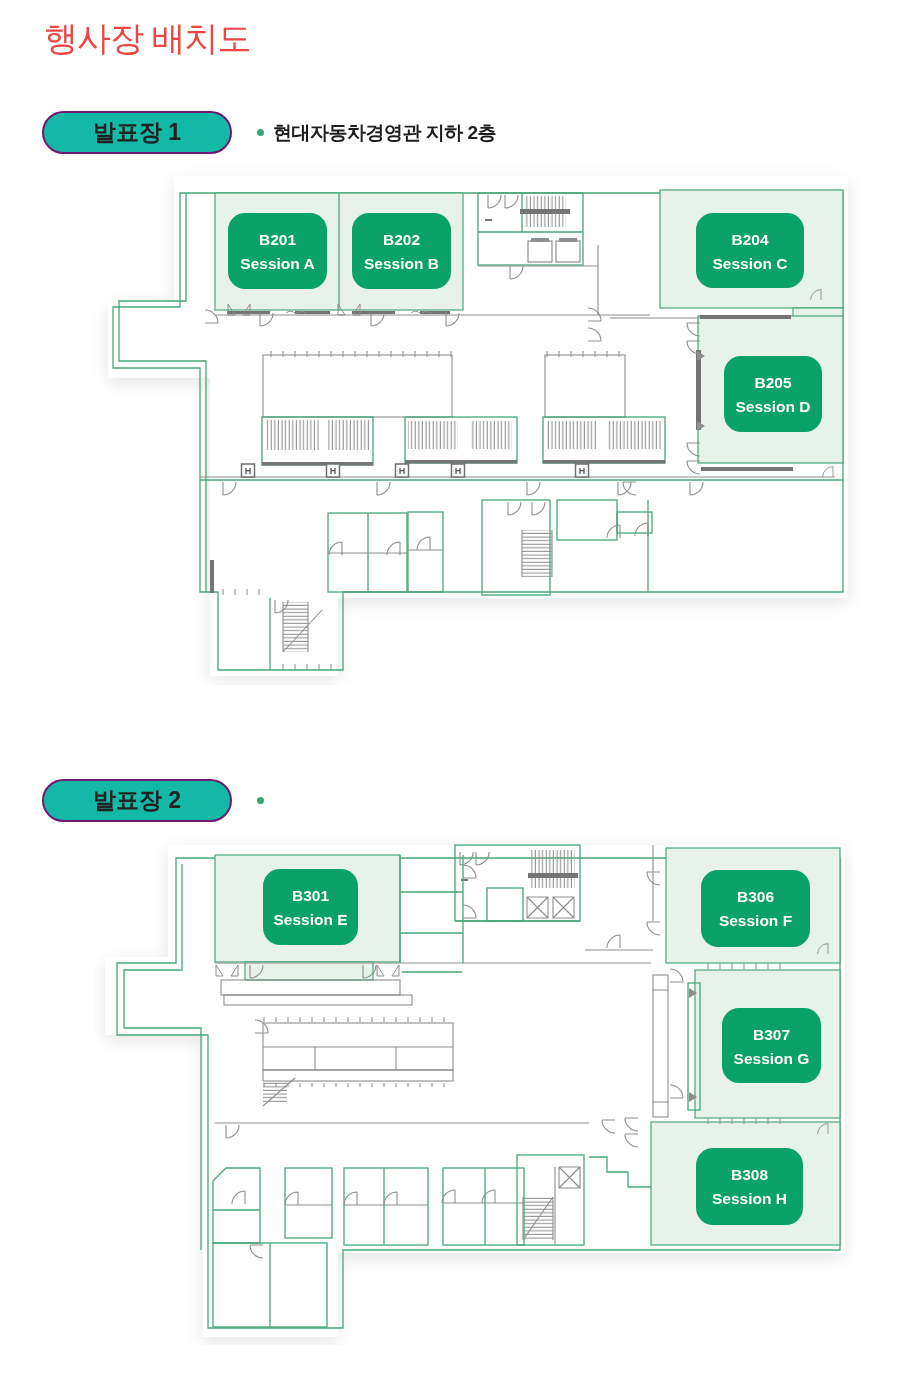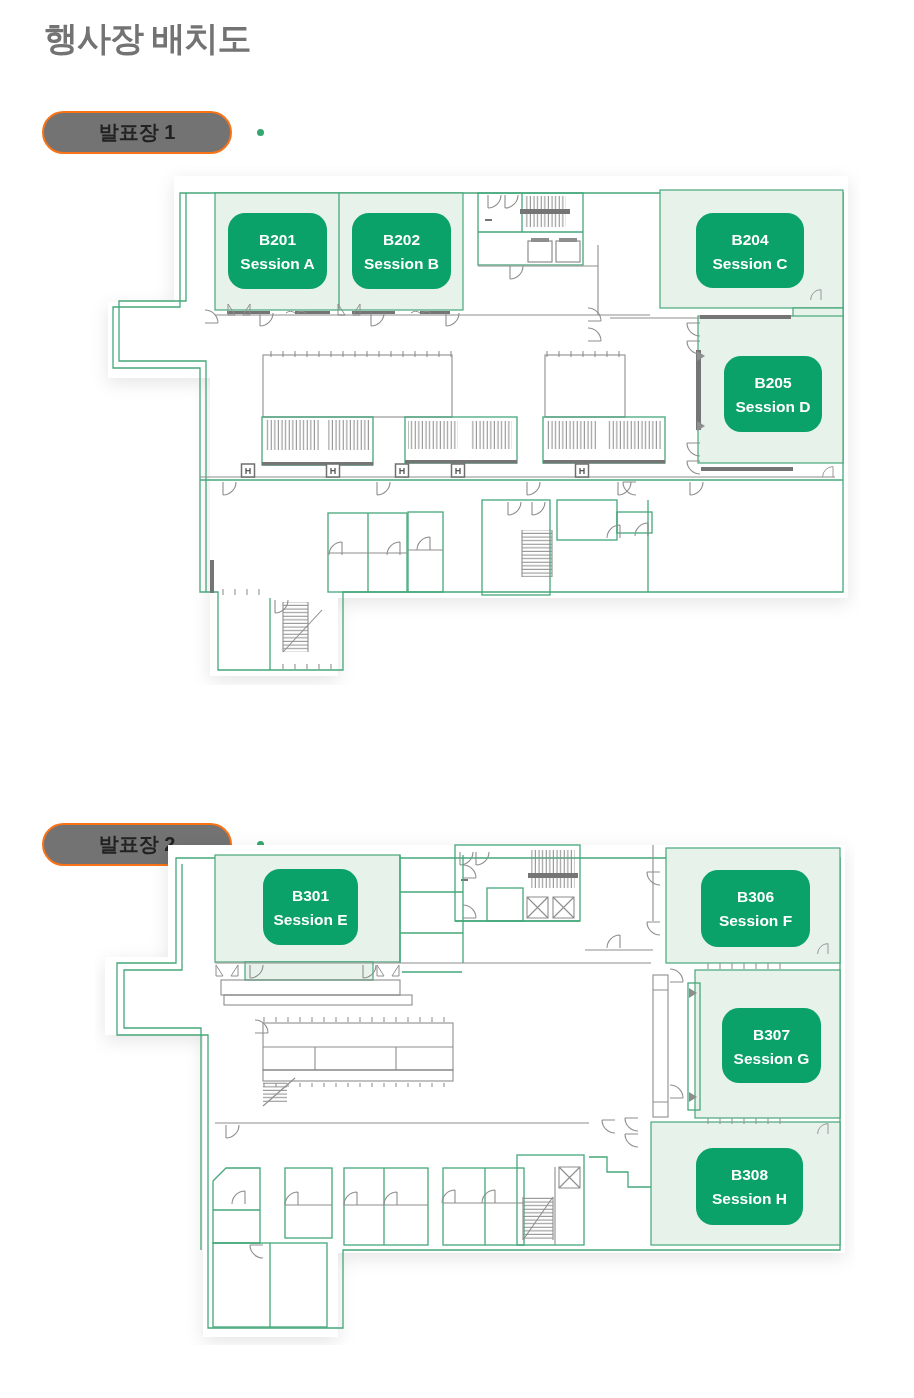--- a/index.html
+++ b/index.html
@@ -1,20 +1,20 @@
 <!DOCTYPE html>
 <html><head>
 <meta charset="utf-8">
 <style>
   html,body{margin:0;padding:0;background:#ffffff;}
   body{width:914px;height:1398px;position:relative;font-family:"Liberation Sans","DejaVu Sans",sans-serif;overflow:hidden;}
-  .page-title{position:absolute;left:44px;top:16px;font-size:34px;font-weight:700;letter-spacing:-1px;color:#737373;}
+  .page-title{position:absolute;left:44px;top:16px;font-size:34px;font-weight:400;letter-spacing:-1px;color:#ef4444;}
   .sect-head{position:absolute;left:42px;display:flex;align-items:center;}
-  .pill{width:190px;height:43px;border:2px solid #f97316;border-radius:24px;display:flex;align-items:center;justify-content:center;
-        font-size:20px;font-weight:700;color:#222;background:#737373;box-sizing:border-box;}
+  .pill{width:190px;height:43px;border:2px solid #701a75;border-radius:24px;display:flex;align-items:center;justify-content:center;
+        font-size:23px;font-weight:700;color:#222;background:#14b8a6;box-sizing:border-box;}
   .bullet{width:7px;height:7px;border-radius:50%;background:#35a871;margin-left:25px;margin-right:9px;}
   .loc{font-size:19px;font-weight:700;color:#1d1d1d;letter-spacing:-0.5px;}
   svg.plan{position:absolute;}
   .card{fill:#ffffff;filter:drop-shadow(0 5px 9px rgba(0,0,0,0.10));}
   .hl{fill:#e7f2eb;stroke:#46a87a;stroke-width:1.2;}
   .g{stroke:#46a87a;stroke-width:1.3;fill:none;}
   .w{stroke:#8e8e8e;stroke-width:1.1;fill:none;}
   .k{fill:#757575;stroke:none;}
   .uw{color:#8e8e8e;}
   .bdg{fill:#0aa268;}
@@ -56,20 +56,21 @@
         <path d="M0 0 L8 5 L0 10 Z" fill="currentColor"></path>
       </g>
   </defs>
 </svg>
 
 <div class="page-title">행사장 배치도</div>
 
 <div class="sect-head" style="top:111px;">
   <div class="pill">발표장 1</div>
   <div class="bullet"></div>
+  <div class="loc">현대자동차경영관 지하 2층</div>
 </div>
 
 <svg class="plan" style="left:90px;top:165px;" width="770" height="520" viewBox="0 0 770 520">
   <path class="card" d="M84 11 H758 V433 H248 V511 H120 V213 H18 V137 H84 Z"></path>
 
   <path class="g" d="M90 28 H753 V427 H253 V505 H128 V427 H110 V203 H23 V142 H90 Z"></path>
   <path class="g" d="M96 28 V136 H29 V196 H116 V427"></path>
 
   <rect class="hl" x="125" y="28" width="248" height="117"></rect>
   <path class="g" d="M249 28 V145"></path>
@@ -198,21 +199,21 @@
     <text class="bt" x="660" y="80">B204</text>
     <text class="bt" x="660" y="104">Session C</text>
   </g>
   <g>
     <rect class="bdg" x="634" y="191" width="98" height="76" rx="17"></rect>
     <text class="bt" x="683" y="223">B205</text>
     <text class="bt" x="683" y="247">Session D</text>
   </g>
 </svg>
 
-<div class="sect-head" style="top:823px;">
+<div class="sect-head" style="top:779px;">
   <div class="pill">발표장 2</div>
   <div class="bullet"></div>
 </div>
 
 <svg class="plan" style="left:95px;top:830px;" width="760" height="515" viewBox="0 0 760 515">
   <path class="card" d="M73 15 H750 V423 H243 V507 H108 V205 H10 V127 H73 Z"></path>
   <path class="g" d="M81 28 H745 V420 H248 V498 H113 V205 H22 V133 H81 Z"></path>
   <path class="g" d="M87 34 V140 H29 V198 H106 V420"></path>
 
   <rect class="hl" x="120" y="25" width="185" height="107"></rect>

